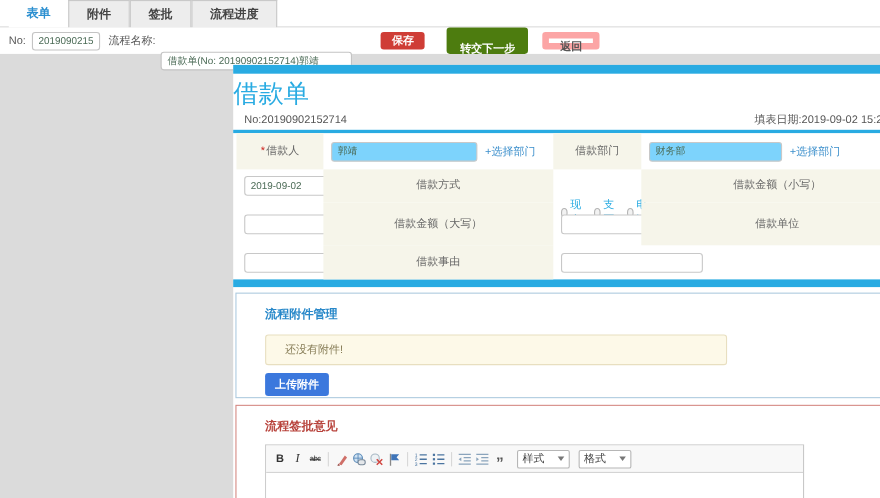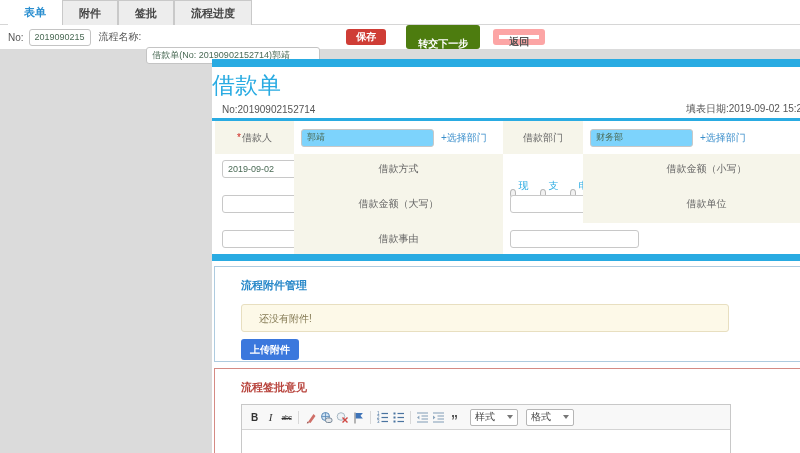--- a/index.html
+++ b/index.html
@@ -41,33 +41,33 @@
   .formgrid{display:grid;grid-template-columns:79px 209px 80px 1fr;
     grid-template-rows:33px 30px 39px 31px;margin-left:3px;}
   .flabel{background:#f6f5ea;display:flex;align-items:center;justify-content:center;
     text-align:center;font-size:10px;color:#666;padding:0 9px;line-height:1.6;}
   .ffield{display:flex;align-items:center;padding-left:7px;font-size:10px;}
   .req{color:#cc1f1a;margin-right:1px;}
   .f-inp{height:18px;border:1px solid #c8c8c8;border-radius:3px;font-size:9px;
     padding:0 5px;color:#4a6a55;font-family:inherit;background:#fff;}
   .f-inp.ro{background:#7dd3fc;}
   .w-borrower{width:133px;} .w-date{width:108px;} .w-amt-s{width:150px;} .w-unit{width:150px;}
-  .w-dept{width:103px;} .w-amt-b{width:158px;} .w-reason{width:158px;}
+  .w-dept{width:121px;} .w-amt-b{width:158px;} .w-reason{width:158px;}
   .flink{color:#3a8ecb;font-size:10px;margin-left:7px;text-decoration:none;cursor:pointer;white-space:nowrap;}
   .radio-group{display:flex;gap:9px;margin-top:48px;}
   .radio-opt{display:flex;align-items:center;gap:2px;color:#29abe2;font-size:10px;cursor:pointer;}
   .radio-circle{width:9px;height:9px;border-radius:50%;border:1px solid #b5b5b5;background:#f2f2f2;}
   
   .box{border:1px solid;margin:5px 0 0 2px;background:#fff;width:614px;}
   .box.attach{border-color:#aecbdf;height:96px;margin-top:5px;}
   .box.approve{border-color:#d58a84;height:170px;margin-top:6px;}
   .box-head{margin:11px 0 0 26px;font-size:11px;font-weight:bold;}
   .attach .box-head{color:#2888c9;}
   .approve .box-head{color:#b8433c;}
-  .alert{margin:11px 0 0 26px;width:488px;height:28px;line-height:27px;background:#fdf9e8;
+  .alert{margin:11px 0 0 26px;width:420px;height:28px;line-height:27px;background:#fdf9e8;
     border:1px solid #e8dfc0;border-radius:3px;padding-left:17px;font-size:10px;color:#857b55;}
   .upload-btn{margin:7px 0 0 26px;width:58px;height:21px;background:#3b78dd;color:#fff;
     border:none;border-radius:3px;font-size:10px;font-weight:bold;font-family:inherit;cursor:pointer;}
   
   .editor{margin:9px 0 0 26px;width:490px;border:1px solid #c8c8c8;}
   .ed-toolbar{display:flex;align-items:center;gap:1px;padding:4px 5px;background:#f8f8f8;
     border-bottom:1px solid #d4d4d4;height:25px;}
   .ed-btn{width:15px;height:15px;display:flex;align-items:center;justify-content:center;
     font-size:10px;color:#333;cursor:pointer;flex:none;}
   .ed-btn .b{font-weight:bold;font-size:10px;}

